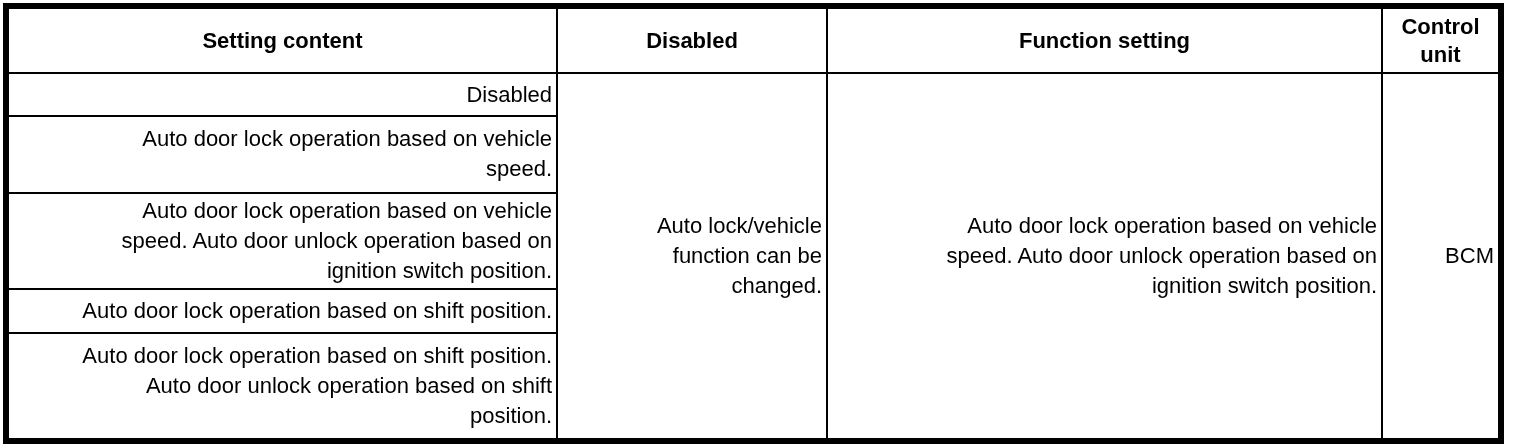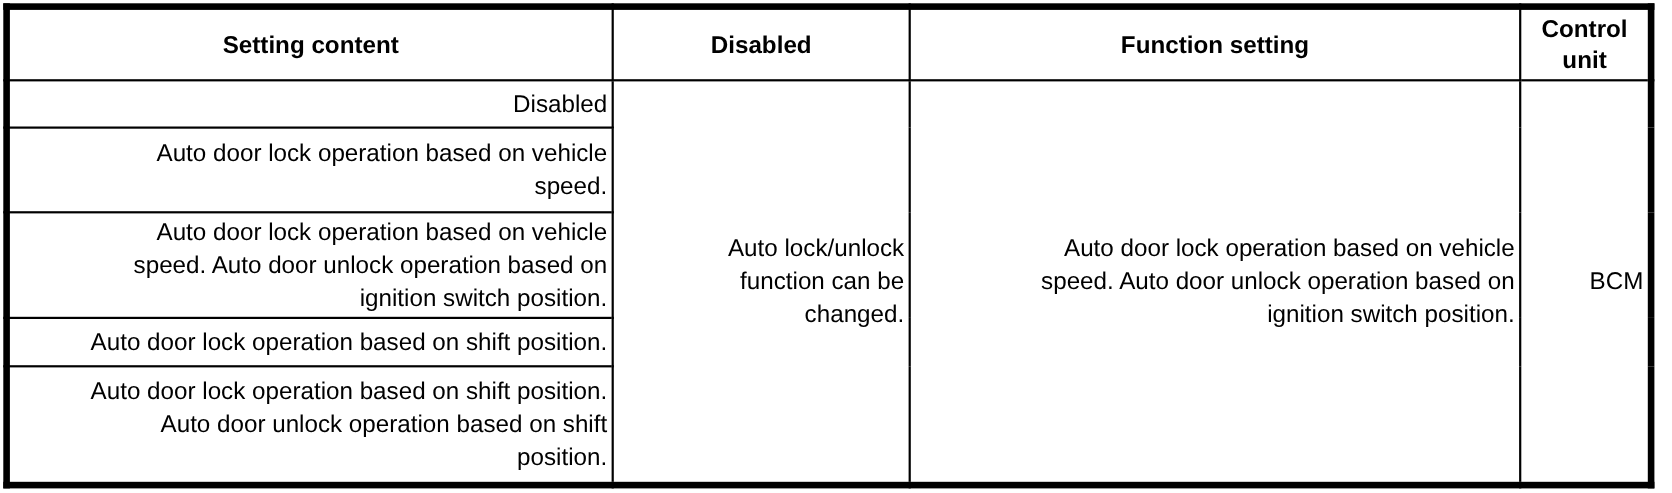--- a/index.html
+++ b/index.html
@@ -74,21 +74,21 @@
       <th>Setting content</th>
       <th>Disabled</th>
       <th>Function setting</th>
       <th>Control
 unit</th>
     </tr>
   </thead>
   <tbody>
     <tr class="h-r1">
       <td>Disabled</td>
-      <td rowspan="5">Auto lock/unlock
+      <td rowspan="5">Auto lock/vehicle
 function can be
 changed.</td>
       <td rowspan="5">Auto door lock operation based on vehicle
 speed. Auto door unlock operation based on
 ignition switch position.</td>
       <td rowspan="5">BCM</td>
     </tr>
     <tr class="h-r2">
       <td>Auto door lock operation based on vehicle
 speed.</td>

